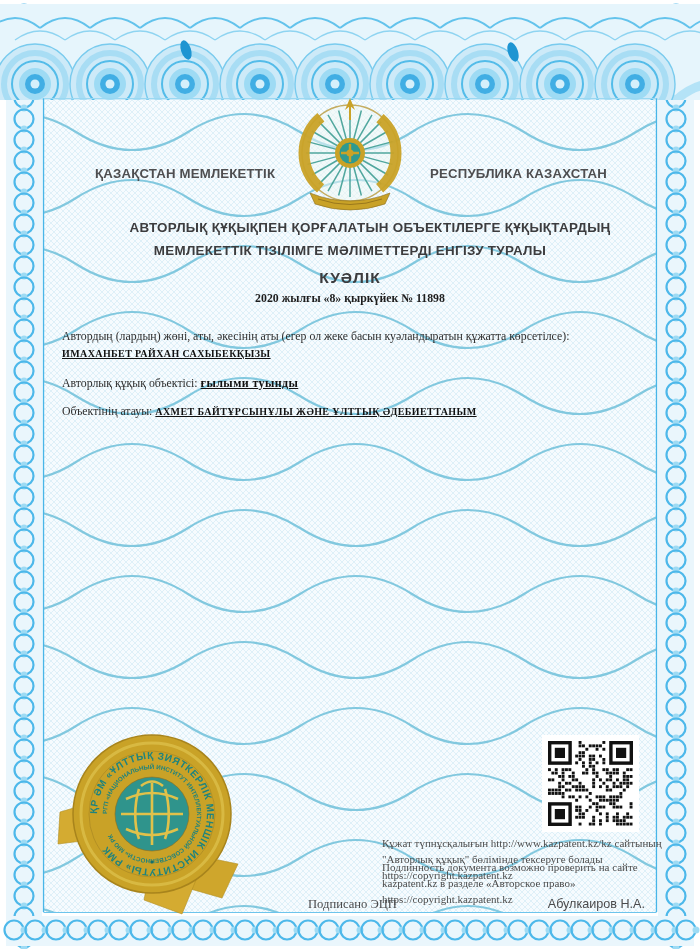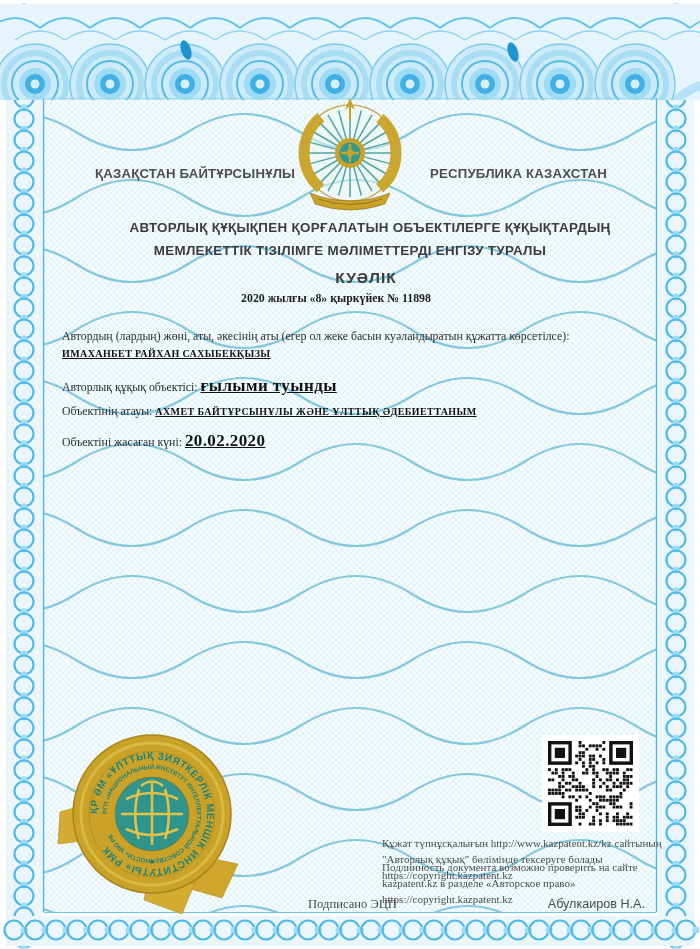--- a/index.html
+++ b/index.html
@@ -5,25 +5,25 @@
   html,body{margin:0;padding:0;background:#fff;}
   .page{position:relative;width:700px;height:949px;background:#fff;overflow:hidden;
         font-family:"Liberation Serif", serif;}
   svg{display:block;}
   #decor{position:absolute;left:0;top:0;}
   .t{position:absolute;z-index:5;}
   .hdr{font-family:"Liberation Sans",sans-serif;font-weight:bold;font-size:13.2px;
        color:#4e4e50;letter-spacing:.2px;white-space:nowrap;}
   .ttl{left:45px;width:610px;text-align:center;font-family:"Liberation Sans",sans-serif;
        font-weight:bold;color:#3c3c3e;font-size:13.4px;letter-spacing:.3px;}
-  .doctype{left:61px;width:610px;text-align:center;font-family:"Liberation Sans",sans-serif;
+  .doctype{left:45px;width:610px;text-align:center;font-family:"Liberation Sans",sans-serif;
        font-weight:bold;color:#3c3c3e;font-size:15.5px;letter-spacing:1px;}
-  .docnum{left:31px;width:610px;text-align:center;font-weight:bold;color:#1d1d1d;font-size:11.8px;}
+  .docnum{left:45px;width:610px;text-align:center;font-weight:bold;color:#1d1d1d;font-size:11.8px;}
   .fld{left:62px;width:560px;font-size:11.8px;color:#2d2d2d;}
-  .val{font-weight:bold;text-decoration:underline;color:#111;font-size:17px;letter-spacing:.4px;}
+  .val{font-weight:bold;text-decoration:underline;color:#111;font-size:12px;letter-spacing:.4px;}
   .valbig{font-weight:bold;text-decoration:underline;color:#111;font-size:10px;letter-spacing:.4px;}
   .fine{width:280px;left:382px;text-align:left;font-size:11px;line-height:1.45;color:#4c4c4c;}
   .sig{font-family:"Liberation Sans",sans-serif;font-size:12.6px;color:#4a4a4c;white-space:nowrap;}
   .sealtxt{font-family:"Liberation Sans",sans-serif;font-weight:bold;fill:#1f837d;}
 </style>
 </head>
 <body>
 
 <div class="page">
 
@@ -654,21 +654,21 @@
         <rect x="592.2" y="822.6" width="2.9" height="2.9" fill="#111"></rect>
         <rect x="599" y="822.6" width="2.9" height="2.9" fill="#111"></rect>
         <rect x="616" y="822.6" width="2.9" height="2.9" fill="#111"></rect>
         <rect x="619.4" y="822.6" width="2.9" height="2.9" fill="#111"></rect>
         <rect x="622.8" y="822.6" width="2.9" height="2.9" fill="#111"></rect>
         <rect x="626.2" y="822.6" width="2.9" height="2.9" fill="#111"></rect>
         <rect x="629.6" y="822.6" width="2.9" height="2.9" fill="#111"></rect>
       </g>
   </svg>
 
-  <div class="t hdr" style="left:95px;top:166px;">ҚАЗАҚСТАН БАЙТҰРСЫНҰЛЫ</div>
+  <div class="t hdr" style="left:95px;top:166px;">ҚАЗАҚСТАН МЕМЛЕКЕТТІК</div>
   <div class="t hdr" style="left:430px;top:166px;width:203px;text-align:left;">РЕСПУБЛИКА КАЗАХСТАН</div>
 
   <div class="t ttl" style="top:220px;padding-left:20px;">АВТОРЛЫҚ ҚҰҚЫҚПЕН ҚОРҒАЛАТЫН ОБЪЕКТІЛЕРГЕ ҚҰҚЫҚТАРДЫҢ</div>
   <div class="t ttl" style="top:243px;">МЕМЛЕКЕТТІК ТІЗІЛІМГЕ МӘЛІМЕТТЕРДІ ЕНГІЗУ ТУРАЛЫ</div>
   <div class="t doctype" style="top:269px;">КУӘЛІК</div>
   <div class="t docnum" style="top:291px;">2020 жылғы «8» қыркүйек № 11898</div>
 
   <div class="t fld" style="top:329px;">Автордың (лардың) жөні, аты, әкесінің аты (егер ол жеке басын куәландыратын құжатта көрсетілсе):</div>
   <div class="t fld" style="top:346px;">
     <span class="valbig">ИМАХАНБЕТ РАЙХАН САХЫБЕКҚЫЗЫ</span>
@@ -677,23 +677,19 @@
   <div class="t fld" style="top:376px;">
     <span>Авторлық құқық объектісі:</span>
     <span class="val">ғылыми туынды</span>
   </div>
 
   <div class="t fld" style="top:404px;">
     <span>Объектінің атауы:</span>
     <span class="valbig">АХМЕТ БАЙТҰРСЫНҰЛЫ ЖӘНЕ ҰЛТТЫҚ ӘДЕБИЕТТАНЫМ</span>
   </div>
 
-  <div class="t fld" style="top:431px;">
-    <span>Объектіні жасаған күні:</span>
-    <span class="val">20.02.2020</span>
-  </div>
 
   <div class="t fine" style="top:836px;">Құжат түпнұсқалығын http://www.kazpatent.kz/kz сайтының "Авторлық құқық" бөлімінде тексеруге болады  https://copyright.kazpatent.kz</div>
   <div class="t fine" style="top:860px;">Подлинность документа возможно проверить на сайте kazpatent.kz в разделе «Авторское право»  https://copyright.kazpatent.kz</div>
 
   <div class="t sig" style="left:308px;top:897px;font-family:Liberation Serif, serif;">Подписано ЭЦП</div>
   <div class="t sig" style="left:450px;top:897px;width:195px;text-align:right;">Абулкаиров Н.А.</div>
 </div>
 
 </body></html>

